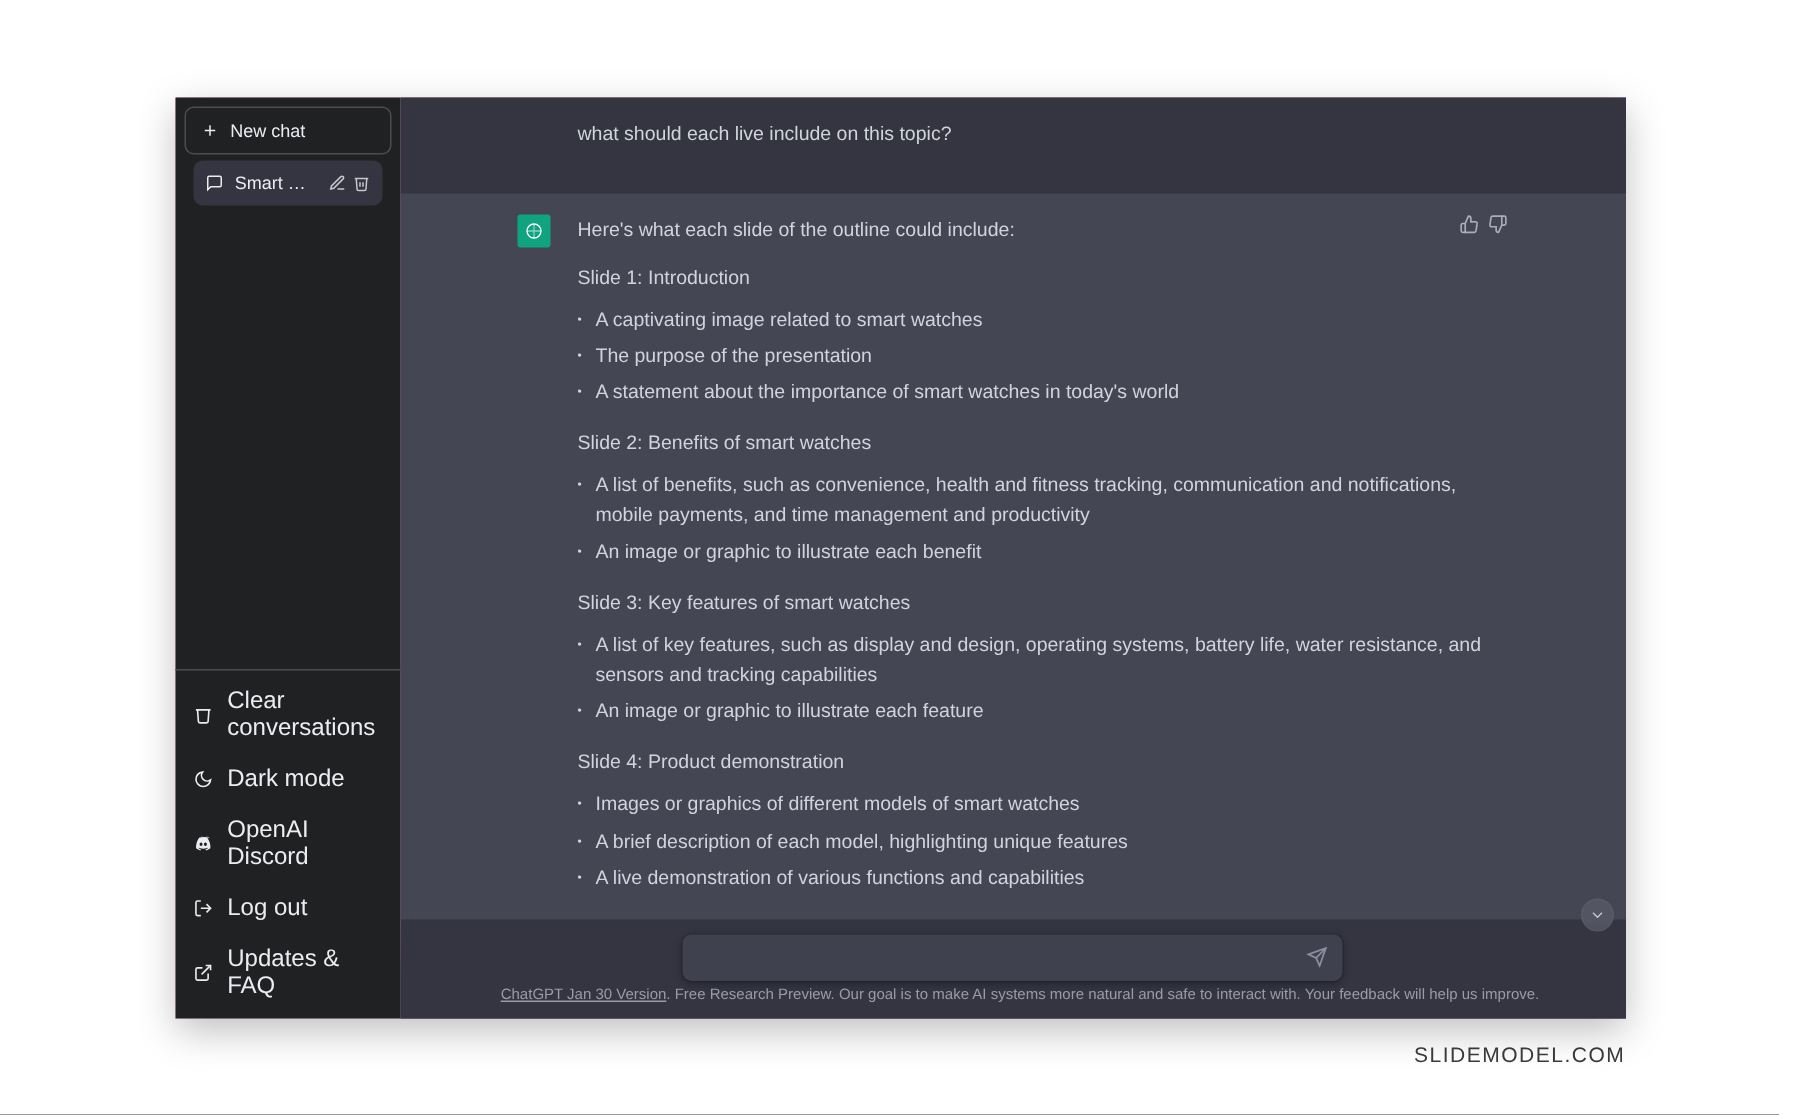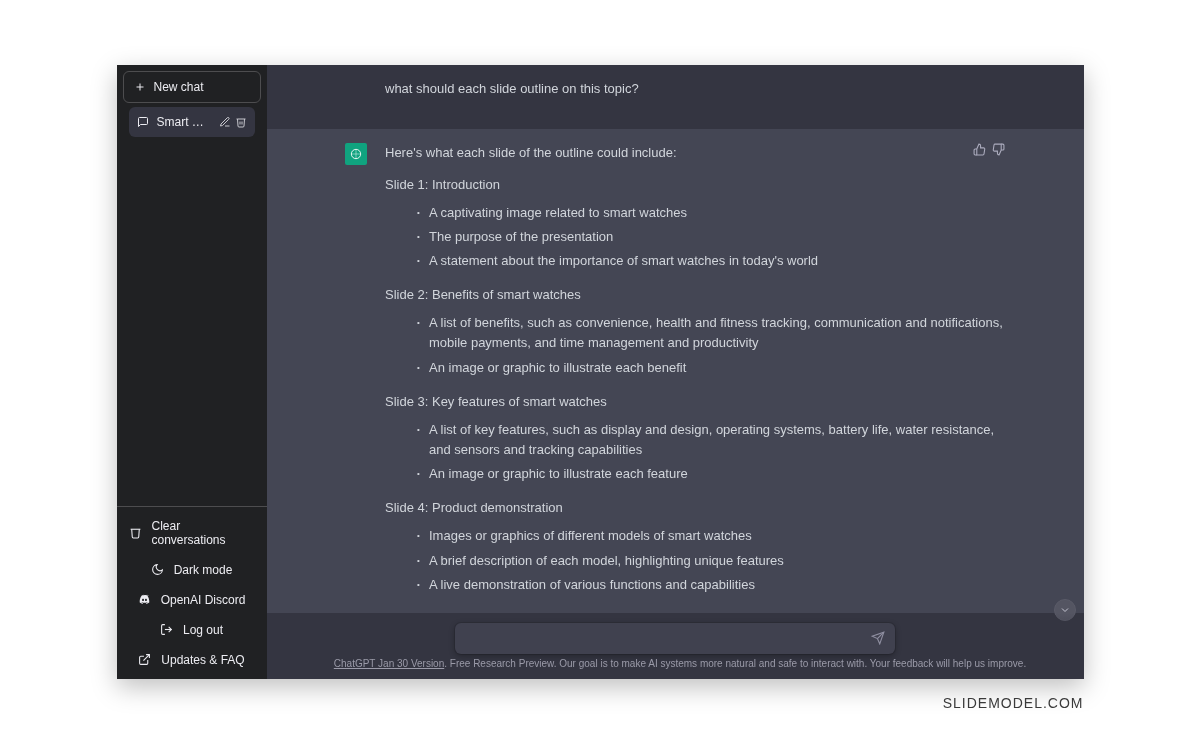--- a/index.html
+++ b/index.html
@@ -67,24 +67,23 @@
   .sidebar-bottom {
     margin-top: auto;
     border-top: 1px solid #4d4d4f;
     padding: 4px 0;
   }
   .sidebar-item {
     padding: 8px 12px;
     display: flex;
     align-items: center;
     gap: 10px;
-    font-size: 12px;
+    font-size: 16px;
     cursor: pointer;
     color: #ececf1;
-    justify-content: center;
   }
 
   
   .main {
     flex: 1 1 auto;
     display: flex;
     flex-direction: column;
     background: #343541;
     position: relative;
     min-width: 0;
@@ -132,21 +131,20 @@
   .msg-content .slide-heading { margin: 14px 0 8px; }
   .msg-content .first-heading { margin-top: 12px; }
   .msg-content ul {
     list-style: none;
     margin: 0 0 2px 12px;
   }
   .msg-content li {
     position: relative;
     padding-left: 0;
     margin-bottom: 4px;
-    margin-left: 32px;
   }
   .msg-content li::before {
     content: "•";
     position: absolute;
     left: -12px;
     font-size: 8px;
     top: 4px;
     color: #d1d5db;
   }
   .feedback {
@@ -308,21 +306,21 @@
       </div>
     </div>
   </aside>
 
   <main class="main">
     <div class="chat-scroll">
 
       <div class="user-msg-row">
         <div class="msg-inner">
           <div class="avatar avatar-user"></div>
-          <div class="msg-content">what should each slide outline on this topic?</div>
+          <div class="msg-content">what should each live include on this topic?</div>
         </div>
       </div>
 
       <div class="bot-msg-row">
         <div class="msg-inner">
           <div class="avatar avatar-bot">
             <svg width="14" height="14" viewBox="0 0 24 24" fill="none" stroke="#fff" stroke-width="1.5">
                 <circle cx="12" cy="12" r="8"></circle>
                 <path d="M12 4v16M4 12h16" opacity="0.5"></path>
               </svg>

